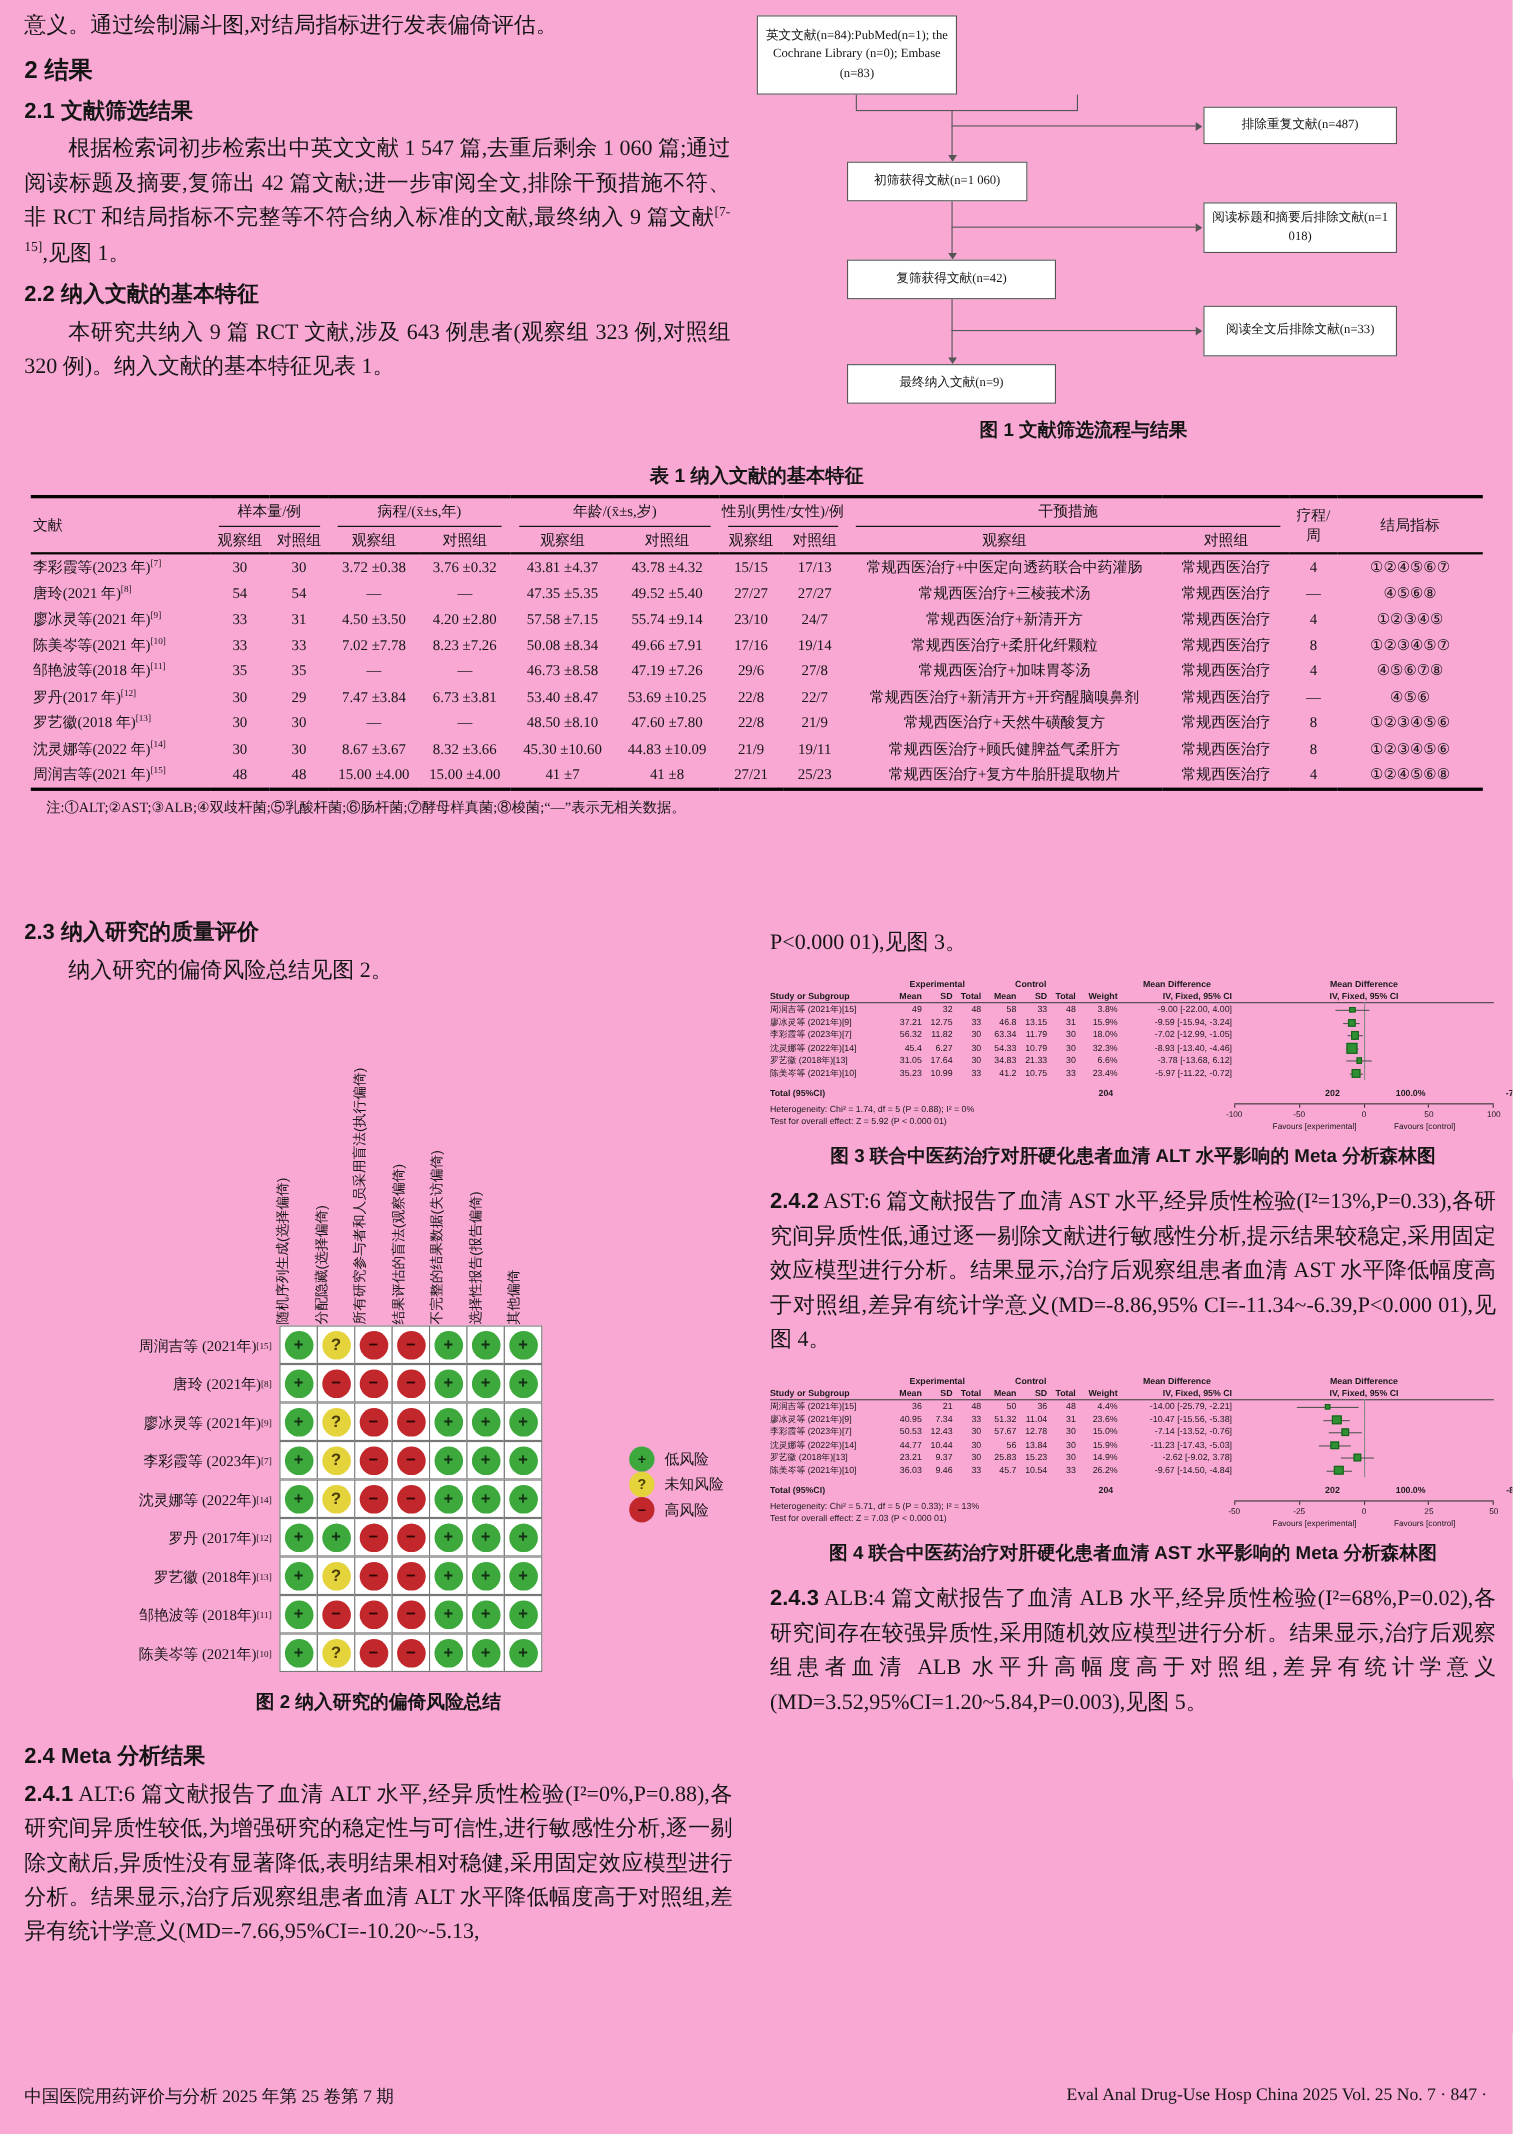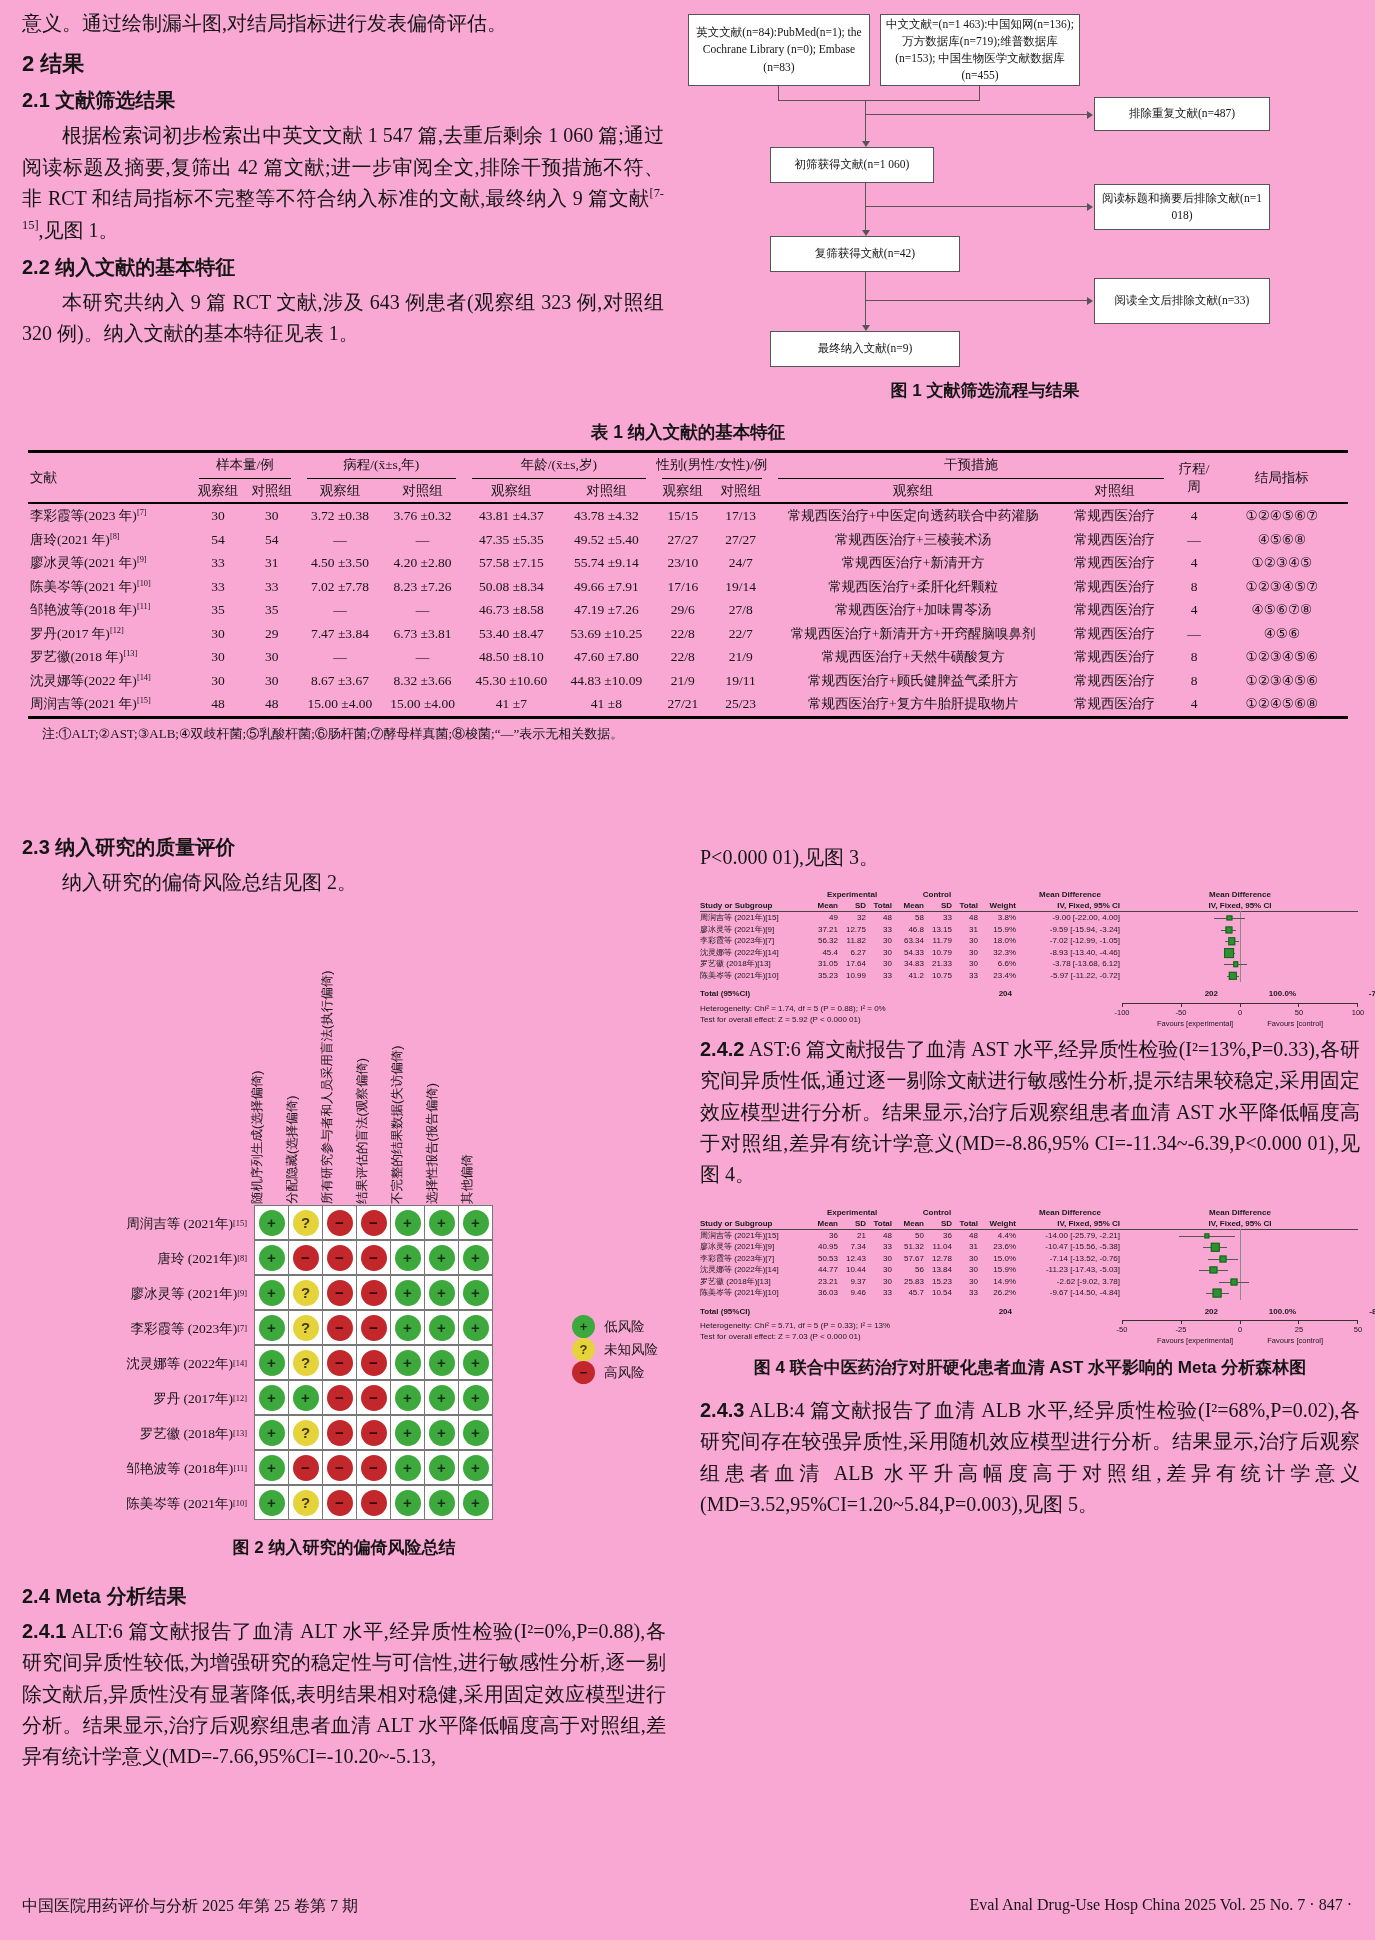--- a/index.html
+++ b/index.html
@@ -117,21 +117,20 @@
     <p class="para">意义。通过绘制漏斗图,对结局指标进行发表偏倚评估。</p>
     <h2 class="sec sans">2  结果</h2>
     <h3 class="sec sans">2.1  文献筛选结果</h3>
     <p class="para indent"><span>根据检索词初步检索出中英文文献 1 547 篇,去重后剩余 1 060 篇;通过阅读标题及摘要,复筛出 42 篇文献;进一步审阅全文,排除干预措施不符、非 RCT 和结局指标不完整等不符合纳入标准的文献,最终纳入 9 篇文献</span><sup>[7-15]</sup><span>,见图 1。</span></p>
     <h3 class="sec sans">2.2  纳入文献的基本特征</h3>
     <p class="para indent">本研究共纳入 9 篇 RCT 文献,涉及 643 例患者(观察组 323 例,对照组 320 例)。纳入文献的基本特征见表 1。</p>
   </div>
 
   <div id="flowchart">
     <div class="fc-box" style="left:88px;top:0;width:182px;height:72px;text-align:center;">英文文献(n=84):PubMed(n=1); the Cochrane Library (n=0); Embase (n=83)</div>
-    <div class="fc-box" style="left:280px;top:0;width:200px;height:72px;">中文文献=(n=1 463):中国知网(n=136); 万方数据库(n=719);维普数据库(n=153); 中国生物医学文献数据库(n=455)</div>
 
     <div class="fc-line" style="left:178px;top:72px;width:1px;height:14px;"></div>
     <div class="fc-line" style="left:379px;top:72px;width:1px;height:14px;"></div>
     <div class="fc-line" style="left:178px;top:86px;width:202px;height:1px;"></div>
     <div class="fc-line" style="left:265px;top:86px;width:1px;height:42px;"></div>
     <div class="fc-arr-d" style="left:261.5px;top:127px;"></div>
 
     <div class="fc-line" style="left:265px;top:100px;width:222px;height:1px;"></div>
     <div class="fc-arr-r" style="left:487px;top:96.5px;"></div>
     <div class="fc-box" style="left:494px;top:83px;width:176px;height:34px;">排除重复文献(n=487)</div>
@@ -904,20 +903,21 @@
               <span class="tick-label">50</span>
               <span class="tick-label">100</span>
             </div>
           <div class="favours">
             <span>Favours [experimental]</span>
             <span>Favours [control]</span>
           </div>
         </div>
       </div>
     </div>
+    <div class="fig-caption fcapt2">图 3  联合中医药治疗对肝硬化患者血清 ALT 水平影响的 Meta 分析森林图</div>
 
     <p class="para"><span class="runin-num">2.4.2</span><span>  AST:6 篇文献报告了血清 AST 水平,经异质性检验(I²=13%,P=0.33),各研究间异质性低,通过逐一剔除文献进行敏感性分析,提示结果较稳定,采用固定效应模型进行分析。结果显示,治疗后观察组患者血清 AST 水平降低幅度高于对照组,差异有统计学意义(MD=-8.86,95% CI=-11.34~-6.39,P&lt;0.000 01),见图 4。</span></p>
 
     <div class="forest">
       <div class="f-grid f-ghead">
         <div class="c"></div>
         <div class="c tc" style="grid-column:2/5;">Experimental</div>
         <div class="c tc" style="grid-column:5/8;">Control</div>
         <div class="c"></div>
         <div class="c tc">Mean Difference</div>

